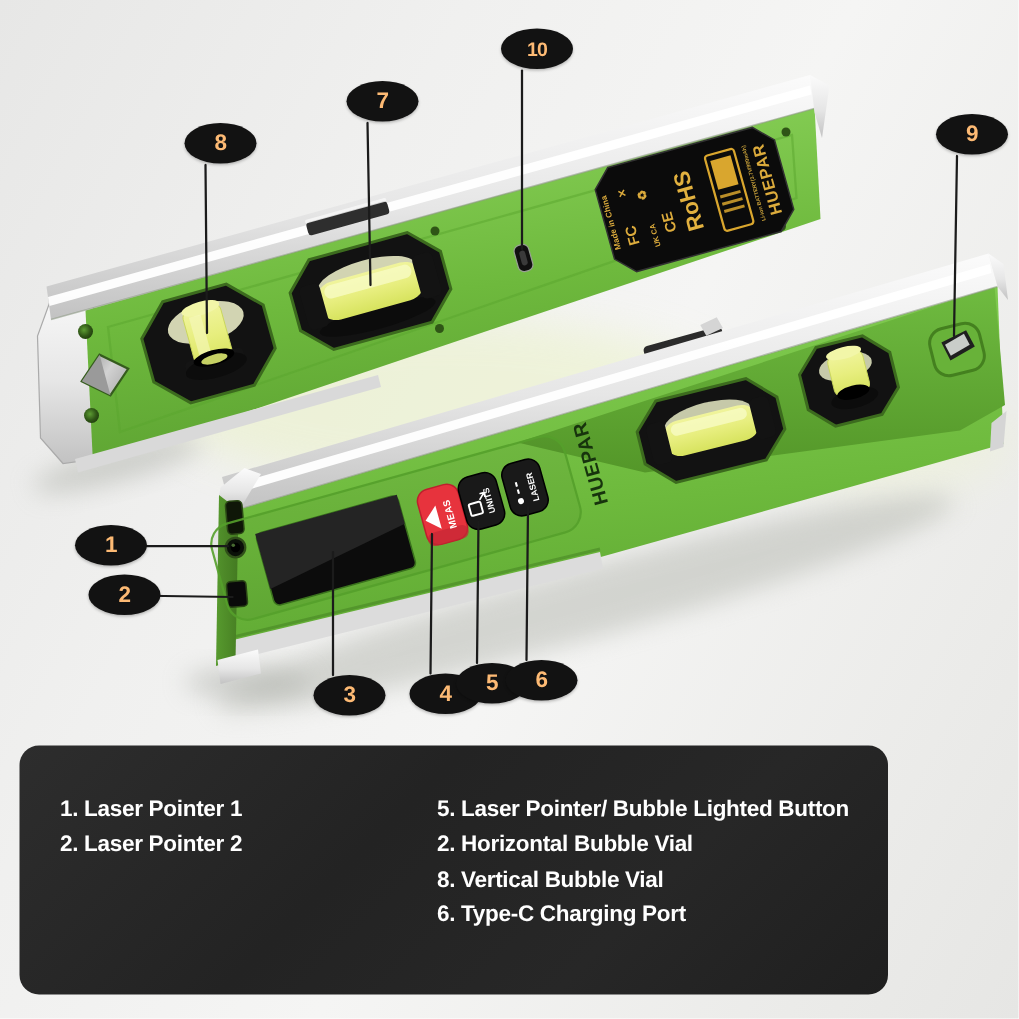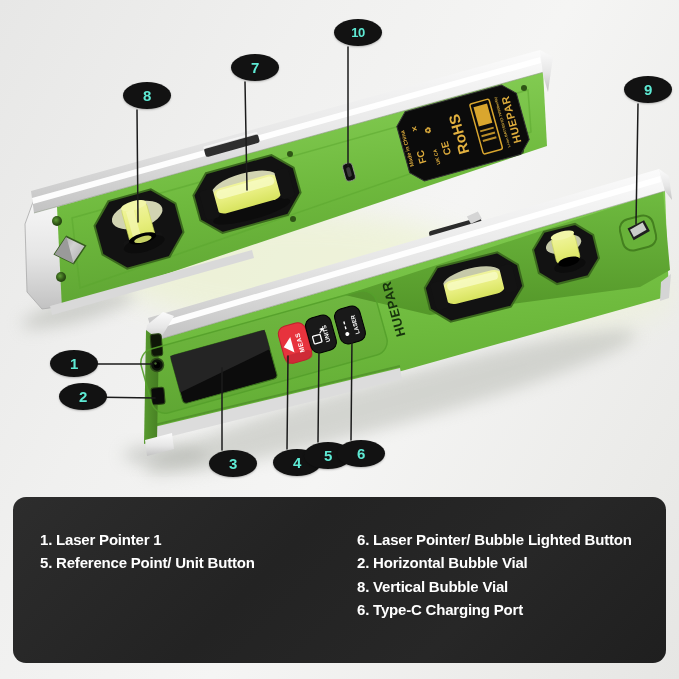--- a/index.html
+++ b/index.html
@@ -6,29 +6,29 @@
   body{
     width:679px;height:679px;overflow:hidden;
     font-family:"Liberation Sans",sans-serif;
     background:linear-gradient(118deg,#e7e7e6 0%,#f0f0ef 30%,#f5f5f4 55%,#ebebe9 85%,#e6e6e4 100%);
   }
   .stage{position:relative;width:679px;height:679px;}
   .scene{position:absolute;left:0;top:0;}
   .svgtxt{font-family:"Liberation Sans",sans-serif;font-weight:bold;}
   .callout{
     position:absolute;width:48px;height:27px;border-radius:50%;
-    background:#121212;color:#5eead4;display:flex;align-items:center;justify-content:center;
+    background:#121212;color:#fdba74;display:flex;align-items:center;justify-content:center;
     font-size:15px;font-weight:bold;letter-spacing:-0.5px;
     box-shadow:0 1px 2px rgba(0,0,0,0.25);
   }
   .legend{
-    position:absolute;left:13px;top:497px;width:653px;height:166px;
+    position:absolute;left:13px;top:497px;width:579px;height:166px;
     border-radius:13px;box-sizing:border-box;
     background:linear-gradient(135deg,#2d2d2d 0%,#232323 40%,#272727 70%,#1f1f1f 100%);
-    display:flex;padding:31px 10px 0 27px;
+    display:flex;padding:31px 26px 0 27px;
   }
   .legend .col1{width:317px;}
   .legend .col2{flex:1;}
   .legend-item{
     color:#ffffff;font-size:15px;font-weight:bold;letter-spacing:-0.2px;
     line-height:23.4px;white-space:nowrap;
   }
 </style>
 </head>
 <body>
@@ -291,23 +291,23 @@
   <div class="callout" style="left:304px;top:442px;">5</div>
   <div class="callout" style="left:337px;top:440px;">6</div>
   <div class="callout" style="left:231px;top:54px;">7</div>
   <div class="callout" style="left:123px;top:82px;">8</div>
   <div class="callout" style="left:624px;top:76px;">9</div>
   <div class="callout" style="left:334px;top:19px;font-size:13px;">10</div>
 
   <div class="legend">
     <div class="col1">
       <div class="legend-item">1. Laser Pointer 1</div>
-      <div class="legend-item">5. Reference Point/ Unit Button</div>
+      <div class="legend-item">2. Laser Pointer 2</div>
     </div>
     <div class="col2">
-      <div class="legend-item">6. Laser Pointer/ Bubble Lighted Button</div>
+      <div class="legend-item">5. Laser Pointer/ Bubble Lighted Button</div>
       <div class="legend-item">2. Horizontal Bubble Vial</div>
       <div class="legend-item">8. Vertical Bubble Vial</div>
       <div class="legend-item">6. Type-C Charging Port</div>
     </div>
   </div>
 
 </div>
 
 </body></html>

